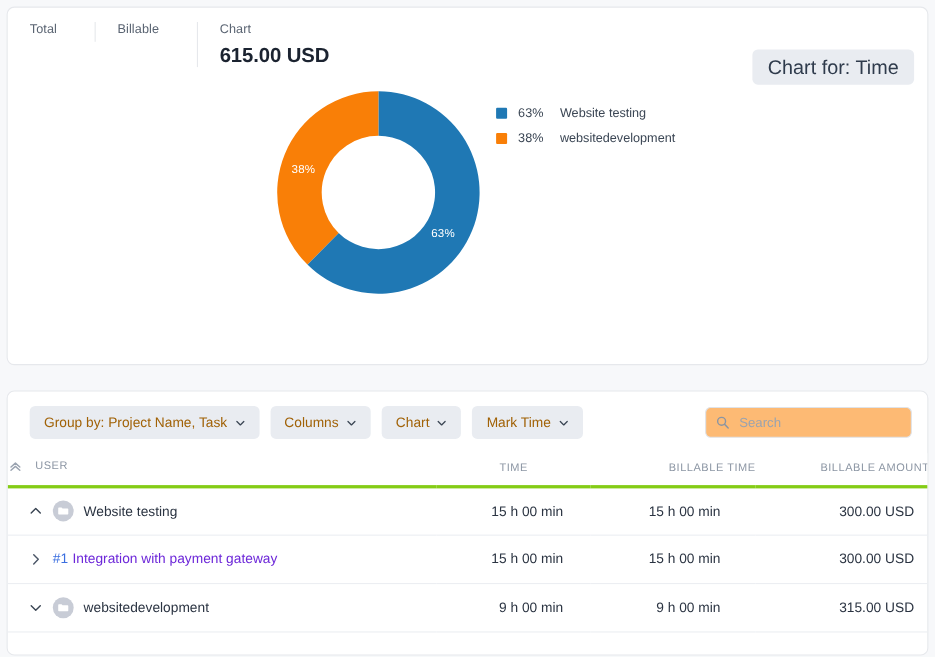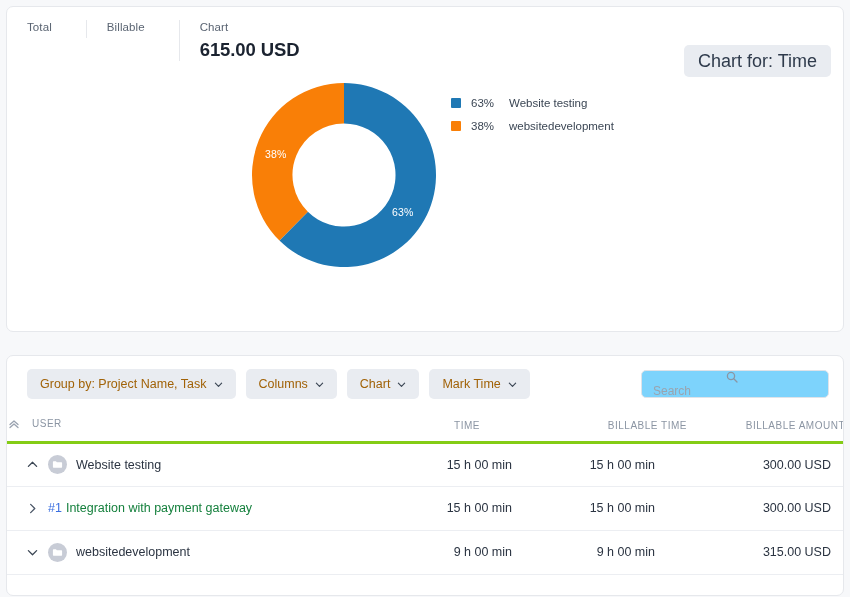--- a/index.html
+++ b/index.html
@@ -163,22 +163,21 @@
     position: absolute;
     right: 14px;
     top: 14px;
     width: 188px;
     height: 28px;
     border: 1px solid #dfe3e9;
     border-radius: 5px;
     display: flex;
     align-items: center;
     padding: 0 9px;
-    background: #7dd3fc;
-    flex-direction: column;
+    background: #fdba74;
   }
   .search-box svg { flex: none; margin-right: 7px; }
   .search-box input {
     border: none;
     outline: none;
     font-family: inherit;
     font-size: 12px;
     color: #3b4654;
     width: 100%;
     background: transparent;
@@ -237,21 +236,21 @@
     background: #c8ccd6;
     flex: none;
     margin-right: 9px;
     display: flex;
     align-items: center;
     justify-content: center;
   }
   .row-name { font-size: 12.5px; color: #2b3442; }
   .row-sub { padding-left: 23px; }
   .task-id { color: #3b6fe0; margin-right: 4px; }
-  .task-name { color: #15803d; }
+  .task-name { color: #6d28d9; }
 </style>
 </head>
 <body>
 
 <div class="page">
 
   <div class="card" id="summary-card">
 
     <div class="stats-row">
 

